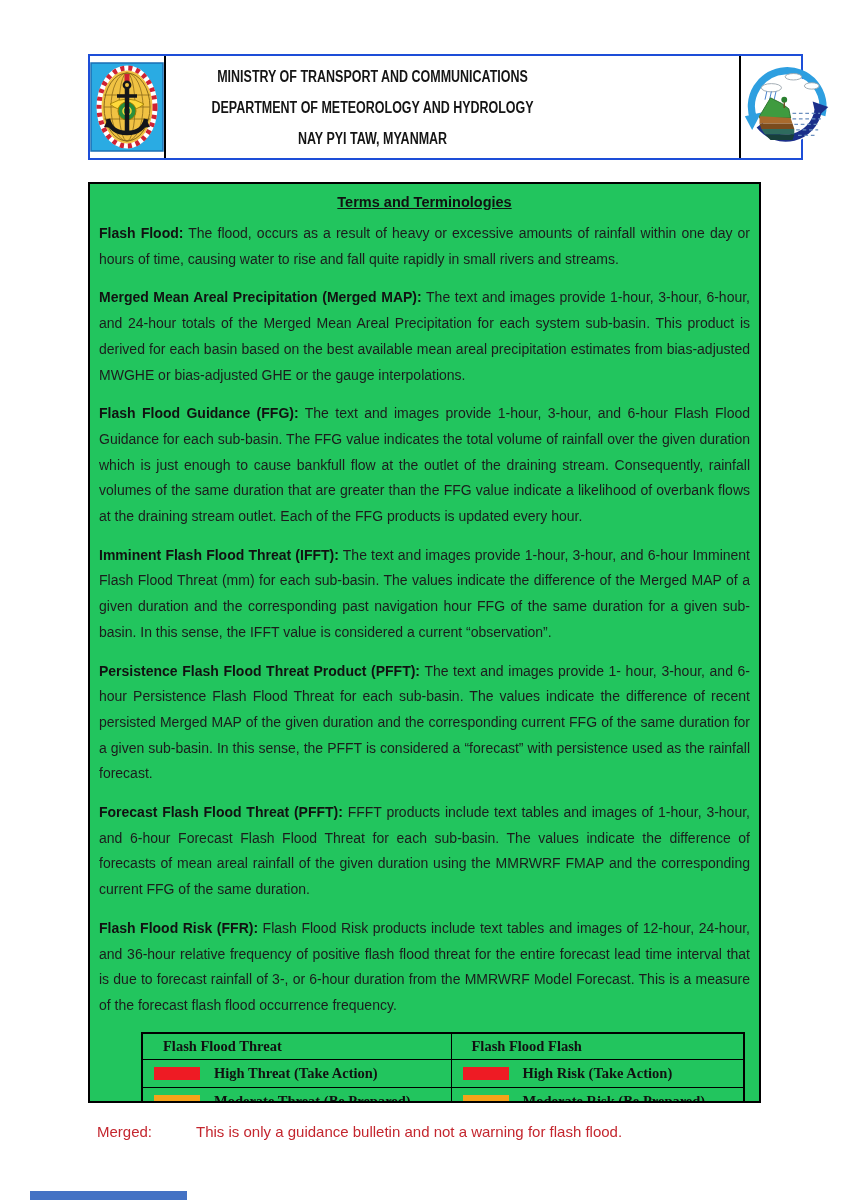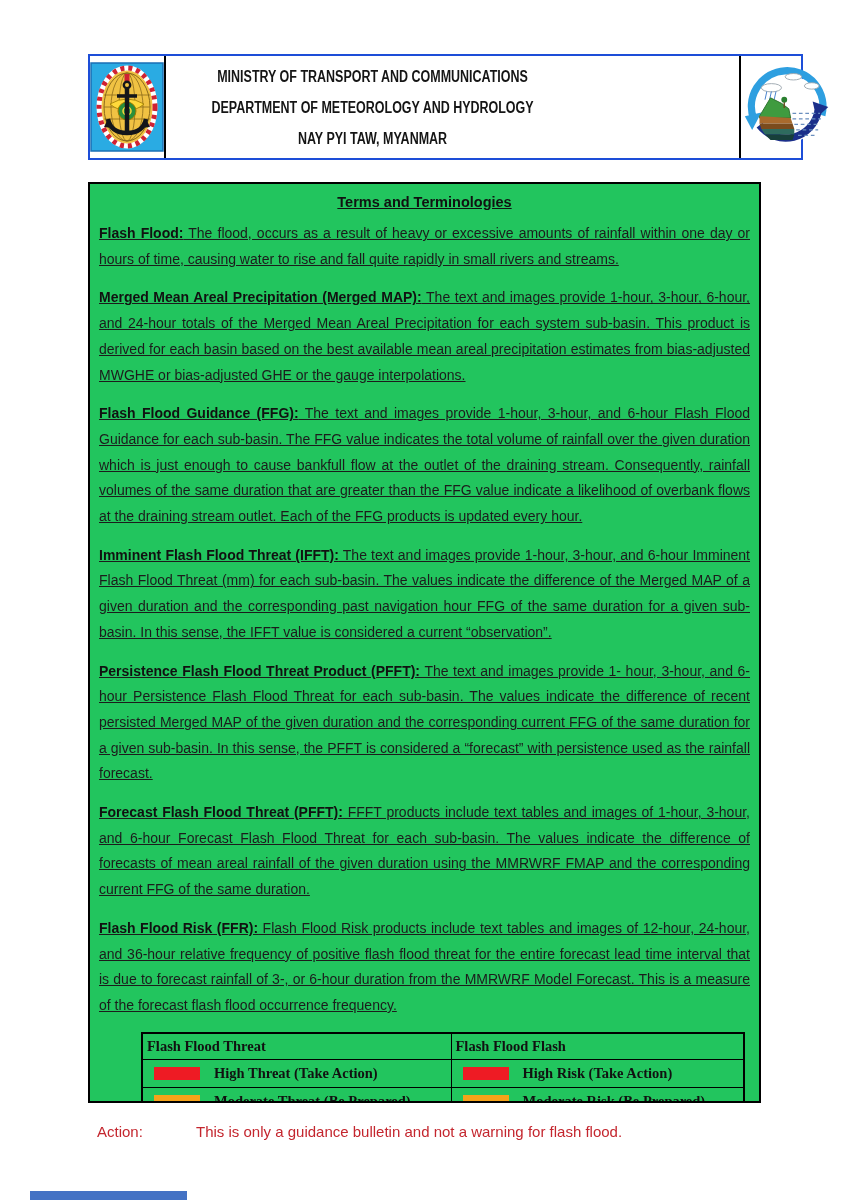--- a/index.html
+++ b/index.html
@@ -24,34 +24,34 @@
   
   .content-box {
     position:absolute; left:88px; top:182px; width:673px; height:921px;
     border:2px solid #000; box-sizing:border-box; padding:7px 9px 0 9px; overflow:hidden; background:#22c55e;
   }
   .doc-title {
     text-align:center; font-weight:bold; font-size:14.5px; text-decoration:underline;
     margin:3px 0 11px 0; color:#111;
   }
   .term-para {
-    text-align:justify; font-size:14px; line-height:25.7px; margin:0 0 13px 0; color:#1c1c1c;text-decoration:underline;
+    text-align:justify; font-size:14px; line-height:25.7px; margin:0 0 13px 0; color:#1c1c1c;
   }
   .term-para b { color:#111; }
 
   
   .legend-table {
     border-collapse:collapse; margin-left:42px; width:604px;
     font-family:"Liberation Serif", serif; font-weight:bold; font-size:14.5px; color:#111;
     border:2px solid #000;
   }
   .legend-table td { border:1px solid #000; padding:0; }
   .legend-table .hdr td { height:25px; }
   .legend-table .row td { height:27px;text-align:center; }
-  .hdr-inner { padding-left:4px; }
+  .hdr-inner { padding-left:20px; }
   .cell-inner { display:flex; align-items:center; padding-left:11px; }
   .swatch { width:46px; height:13px; margin-right:14px; flex:0 0 auto; }
 
   
   .remark { position:absolute; left:97px; top:1123px; font-size:15px; white-space:nowrap; }
   .remark-label { display:inline-block; width:99px; }
 
   
   .bottom-bar { position:absolute; left:30px; top:1191px; width:157px; height:9px; }
 </style>
@@ -190,18 +190,18 @@
             <span>Moderate Risk (Be Prepared)</span>
           </div>
             </td>
         </tr>
 
       </tbody>
     </table>
   </div>
 
   <div class="remark" style="color: rgb(196, 38, 46);">
-    <span class="remark-label">Action:</span><span>This is only a guidance bulletin and not a warning for flash flood.</span>
+    <span class="remark-label">Merged:</span><span>This is only a guidance bulletin and not a warning for flash flood.</span>
   </div>
 
   <div class="bottom-bar" style="background-color: rgb(68, 114, 196);"></div>
 
 </div>
 
 </body></html>

